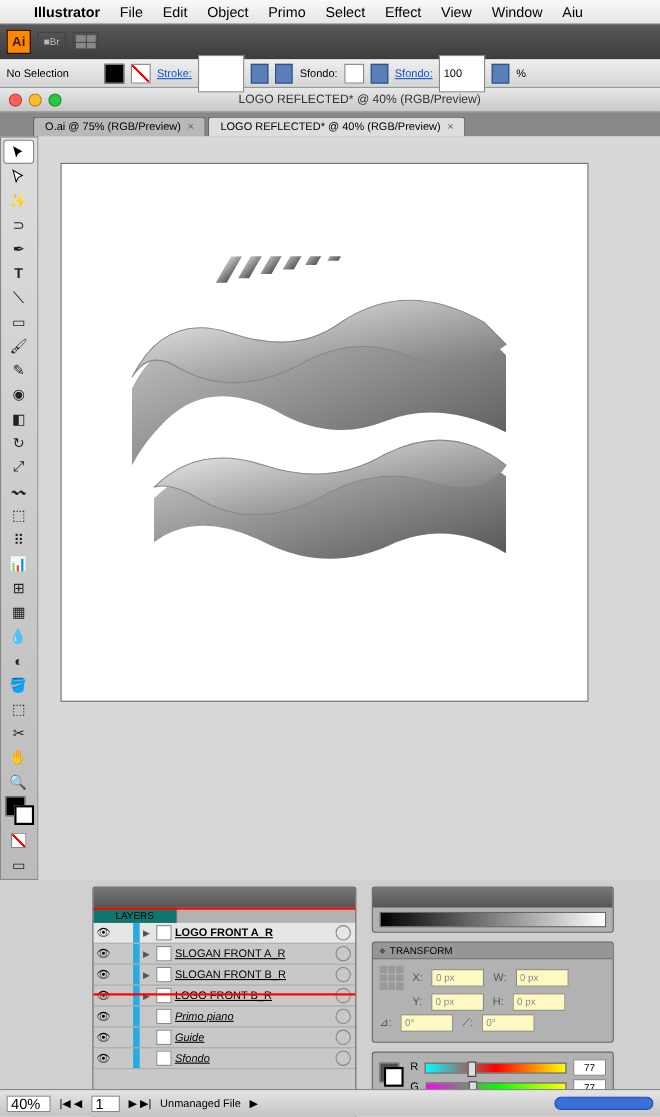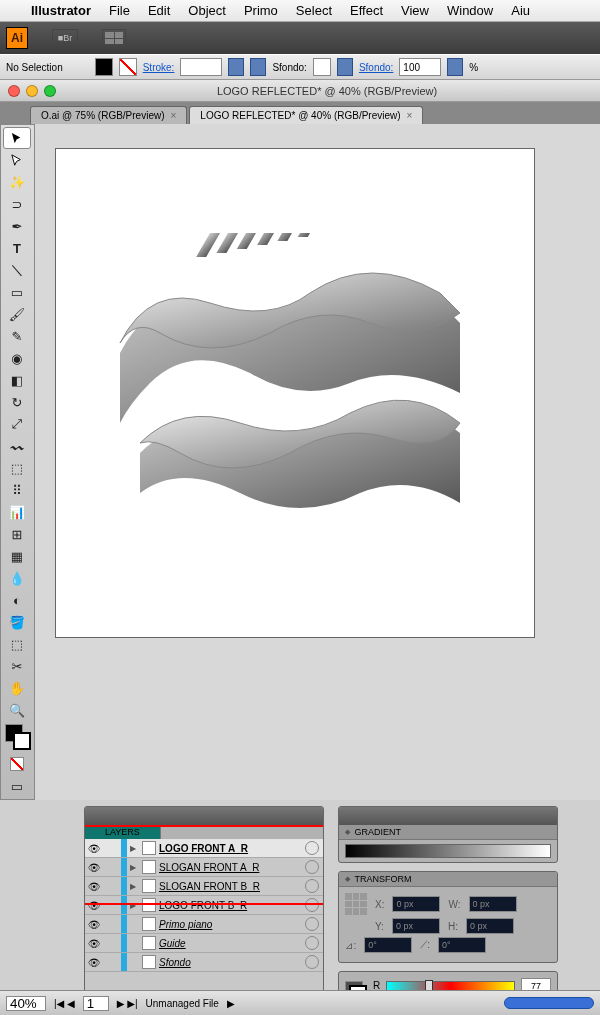--- a/index.html
+++ b/index.html
@@ -3,32 +3,32 @@
 <meta charset="utf-8">
 <style>
 * { margin:0; padding:0; box-sizing:border-box; font-family:"Lucida Grande",Arial,sans-serif; }
 body { width:600px; height:1015px; background:#d0d0d0; overflow:hidden; position:relative; font-size:11px; }
 
 .menubar { height:22px; background:linear-gradient(#f8f8f8,#e6e6e6); display:flex; align-items:center; border-bottom:1px solid #aaa; padding-left:4px; }
 .menubar .apple { width:18px; text-align:center; }
 .menubar span { padding:0 9px; font-size:13px; }
 .menubar .bold { font-weight:bold; }
 
-.appbar { height:32px; background:linear-gradient(#5a5a5a,#3c3c3c); display:flex; align-items:center; padding-left:6px; gap:24px; }
+.appbar { height:32px; background:linear-gradient(#5a5a5a,#3c3c3c); display:flex; align-items:center; padding-left:6px; gap:6px; }
 .ai-icon { width:22px; height:22px; background:#ff8800; border:1px solid #000; display:flex; align-items:center; justify-content:center; font-weight:bold; color:#3a1a00; font-size:12px; }
 .br-icon { width:26px; height:18px; border:1px solid #444; color:#bbb; font-size:9px; display:flex; align-items:center; justify-content:center; }
 .grid-icon { width:24px; height:18px; border:1px solid #444; display:grid; grid-template-columns:1fr 1fr; grid-template-rows:1fr 1fr; gap:1px; padding:2px; }
 .grid-icon div { background:#888; }
 
 .ctrlbar { height:26px; background:linear-gradient(#eeeeee,#d5d5d5); border-top:1px solid #fff; border-bottom:1px solid #999; display:flex; align-items:center; padding:0 6px; gap:6px; font-size:10px; }
 .swatch { width:18px; height:18px; border:1px solid #888; display:inline-block; }
 .swatch.black { background:#000; }
 .swatch.none { background:#fff; position:relative; overflow:hidden; }
 .swatch.none::after { content:""; position:absolute; inset:0; background:linear-gradient(45deg,transparent 45%,red 45%,red 55%,transparent 55%); }
-.fld { width:42px; height:18px; background:#fff; border:1px solid #888; padding:0 3px; font-size:10px; }
+.fld { width:42px; height:18px; background:#fff; border:1px solid #888; padding:16px 3px; font-size:10px; }
 .dd { width:16px; height:18px; background:#5a7fb8; border:1px solid #2a4f88; }
 .link { color:#1155cc; text-decoration:underline; cursor:pointer; font-size:10px; }
 
 .titlebar { height:22px; background:linear-gradient(#e8e8e8,#c8c8c8); display:flex; align-items:center; padding:0 8px; border-bottom:1px solid #999; gap:6px; }
 .wdot { width:12px; height:12px; border-radius:50%; border:1px solid rgba(0,0,0,.3); }
 .wdot.r{background:#ff5f56}.wdot.y{background:#ffbd2e}.wdot.g{background:#27c93f}
 .titlebar .t { flex:1; text-align:center; font-size:11px; color:#333; }
 
 .tabbar { height:22px; background:#888; display:flex; align-items:end; padding-left:30px; }
 .tab { background:#b8b8b8; border:1px solid #666; border-bottom:none; padding:3px 10px; font-size:10px; border-radius:3px 3px 0 0; margin-right:2px; display:flex; align-items:center; gap:6px; }
@@ -68,21 +68,21 @@
 .redbox { position:absolute; border:2px solid red; pointer-events:none; }
 
 .right-stack { width:220px; display:flex; flex-direction:column; gap:8px; }
 .sect-title { background:#969696; padding:2px 6px; font-size:9px; border-bottom:1px solid #777; display:flex; align-items:center; }
 .sect-title::before { content:"◆"; font-size:7px; margin-right:4px; color:#555; }
 .grad-bar { height:14px; background:linear-gradient(90deg,#000,#fff); border:1px solid #666; margin:4px 6px; }
 .xform { padding:6px; font-size:10px; color:#555; }
 .xform .rw { display:flex; gap:8px; align-items:center; margin-bottom:3px; }
 .xform .ref { width:22px; height:22px; display:grid; grid-template:repeat(3,1fr)/repeat(3,1fr); gap:1px; }
 .xform .ref div { background:#999; }
-.mini { width:48px; height:16px; background:#0f172a; border:1px solid #888; padding:0 3px; font-size:9px; color:#888; }
+.mini { width:48px; height:16px; background:#fef9c3; border:1px solid #888; padding:0 3px; font-size:9px; color:#888; }
 .color-sect { padding:6px; }
 .slider-row { display:flex; align-items:center; gap:6px; margin-bottom:3px; font-size:10px; }
 .slider { flex:1; height:10px; border:1px solid #666; position:relative; }
 .slider.r { background:linear-gradient(90deg,#0ff,#f00,#ff0); }
 .slider.g { background:linear-gradient(90deg,#f0f,#0f0,#ff0); }
 .slider .h { position:absolute; top:-2px; left:30%; width:8px; height:14px; background:#ddd; border:1px solid #333; }
 .vfld { width:30px; height:15px; background:#fff; border:1px solid #888; text-align:center; font-size:9px; }
 
 .statusbar { position:absolute; bottom:0; left:0; right:0; height:20px; background:linear-gradient(#e4e4e4,#c4c4c4); border-top:1px solid #888; display:flex; align-items:center; padding:12px 6px; font-size:10px; gap:8px; }
 .sb-fld { width:40px; height:15px; background:#fff; border:1px solid #888; padding:0 3px; }
@@ -310,21 +310,20 @@
         </div>
       <div style="height:110px;background:#c8c8c8"></div>
     </div>
     
     <div class="redbox" style="top:18px;left:-4px;width:246px;height:80px;"></div>
   </div>
 
   <div class="right-stack">
     <div class="panel">
       <div class="panel-head"></div>
-      <div class="sect-title">GRADIENT</div>
       <div class="grad-bar"></div>
     </div>
     <div class="panel">
       <div class="sect-title">TRANSFORM</div>
       <div class="xform">
         <div class="rw">
           <div class="ref">
               <div></div>
               <div></div>
               <div></div>

